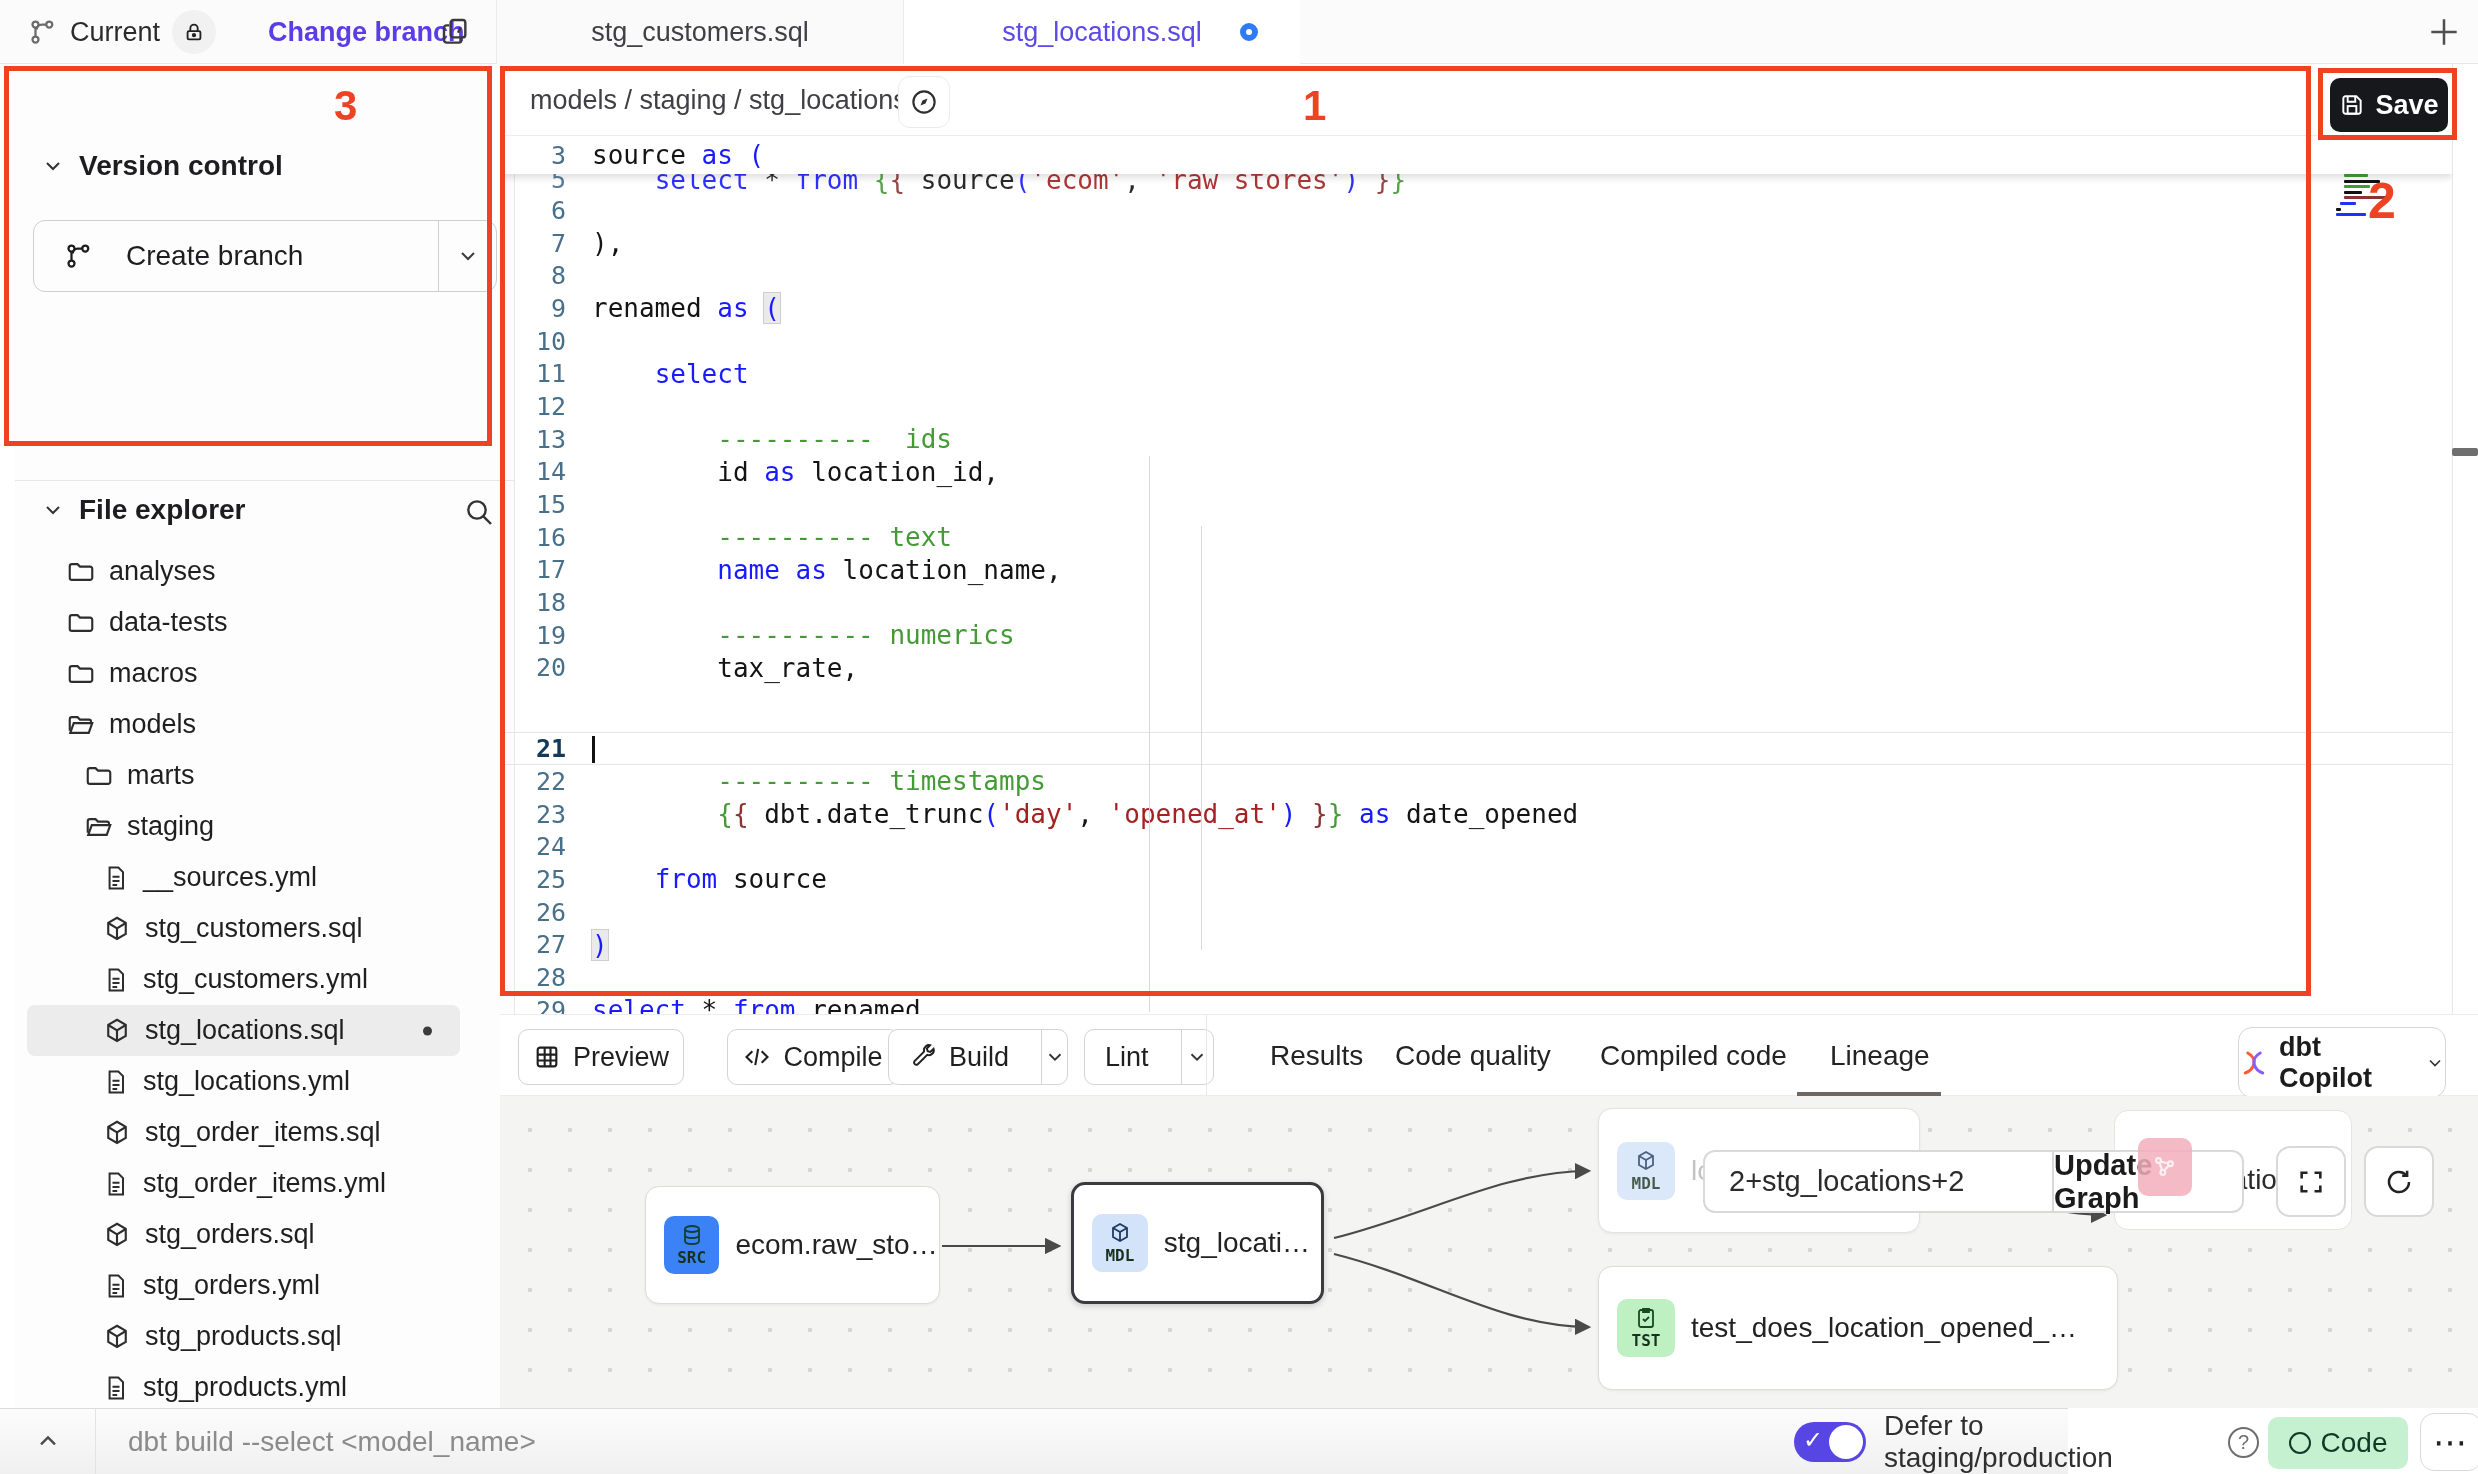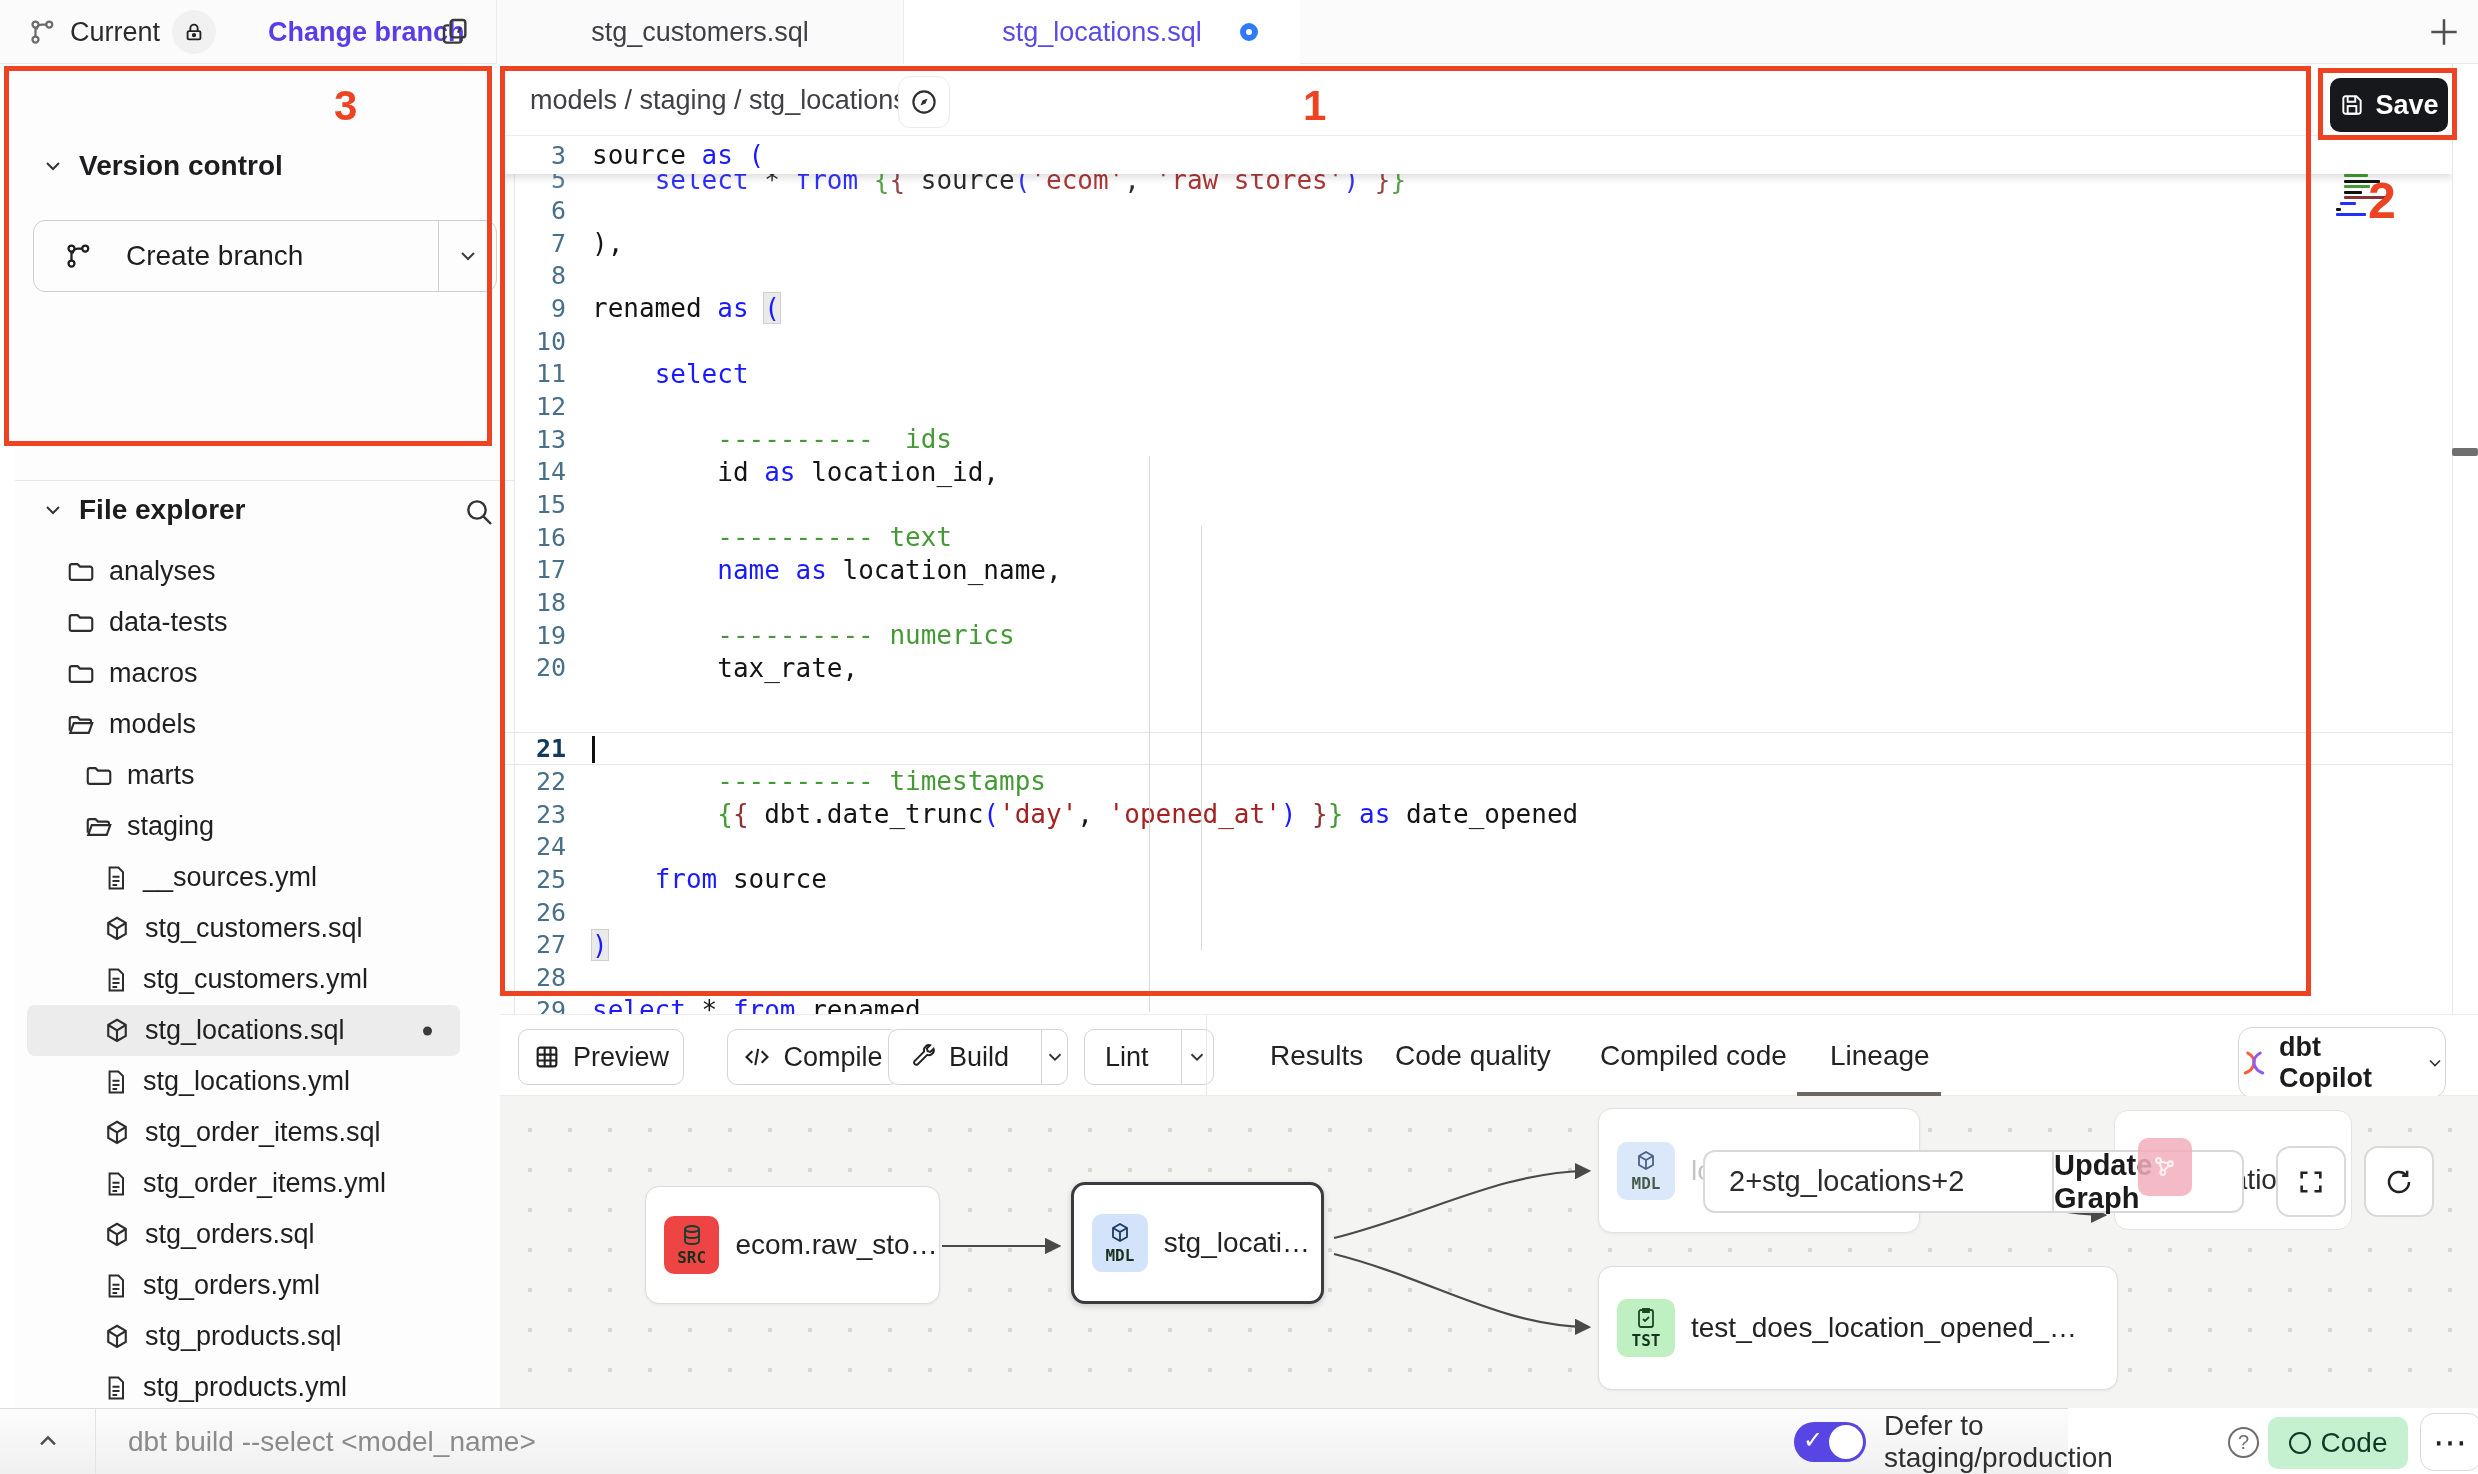--- a/index.html
+++ b/index.html
@@ -609,21 +609,21 @@
       </defs>
       <g stroke="#4a4a4a" stroke-width="2.2" fill="none">
         <path d="M442,150 L558,150" marker-end="url(#arr)"></path>
         <path d="M834,142 C930,118 1000,76 1088,75" marker-end="url(#arr)"></path>
         <path d="M834,158 C930,182 1000,230 1088,231" marker-end="url(#arr)"></path>
         <path d="M1343,76 C1450,76 1525,118 1604,119" marker-end="url(#arr)"></path>
       </g>
     </svg>
 
     <div class="node" id="node-source" style="left:145px; top:90px; width:295px; height:118px; z-index:4;">
-      <span class="badge" style="background:#ef4444;">
+      <span class="badge" style="background:#3b82f6;">
         <span class="icon">
           <svg width="24" height="24" viewBox="0 0 24 24" fill="none" stroke="#123f33" stroke-width="1.8">
               <ellipse cx="12" cy="6" rx="7" ry="3"></ellipse>
               <path d="M5 6v12c0 1.7 3.1 3 7 3s7-1.3 7-3V6"></path>
               <path d="M5 12c0 1.7 3.1 3 7 3s7-1.3 7-3"></path>
             </svg>
         </span>
         <span class="blabel">SRC</span>
       </span>
       <span class="nlabel">ecom.raw_stores</span>

